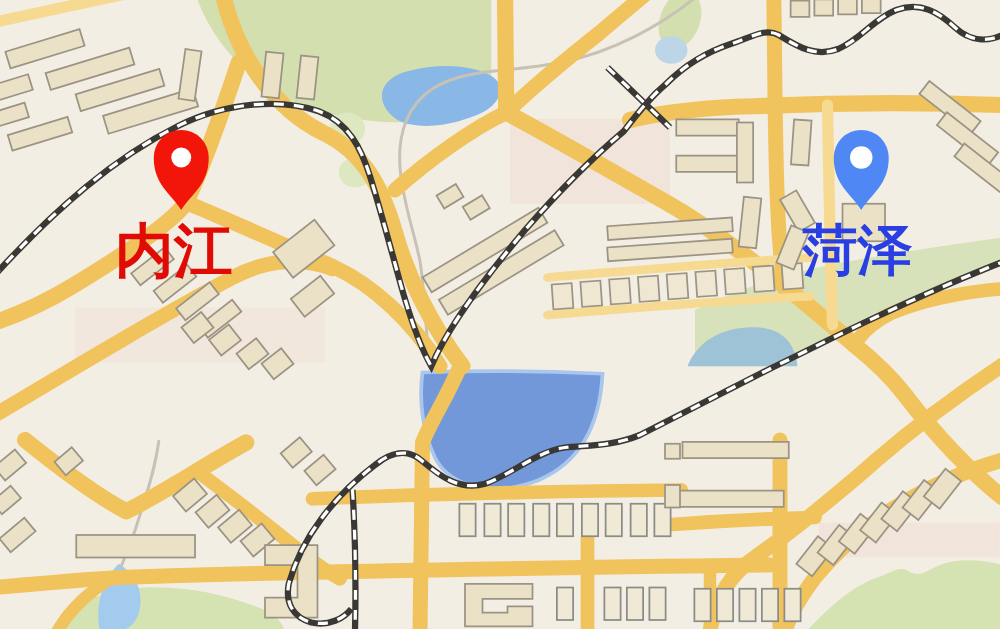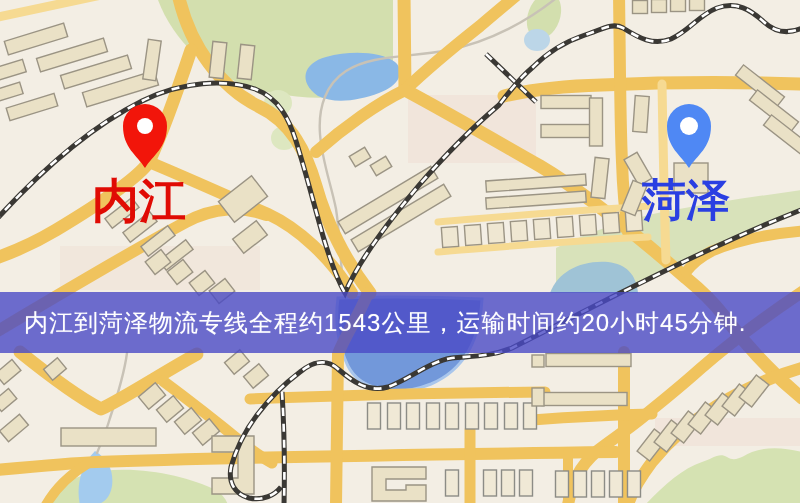--- a/index.html
+++ b/index.html
@@ -214,16 +214,13 @@
   </g>
   <g transform="translate(689 168)">
     <path d="M0,0 C-8,-13 -22,-20 -22,-42 A22,22 0 1 1 22,-42 C22,-20 8,-13 0,0 Z" fill="#4f88f4"></path>
     <circle cx="0" cy="-42" r="9" fill="#ffffff"></circle>
   </g>
 
   <text x="92" y="217" class="city-label label-origin" font-size="47" fill="#e00b04">内江</text>
   <text x="642" y="215" class="city-label label-dest" font-size="44" fill="#2a3fe2">菏泽</text>
 </svg>
 
-  <div class="banner">
-    <div class="banner-text">内江到菏泽物流专线全程约1543公里，运输时间约20小时45分钟.</div>
-  </div>
 </div>
 
 </body></html>

